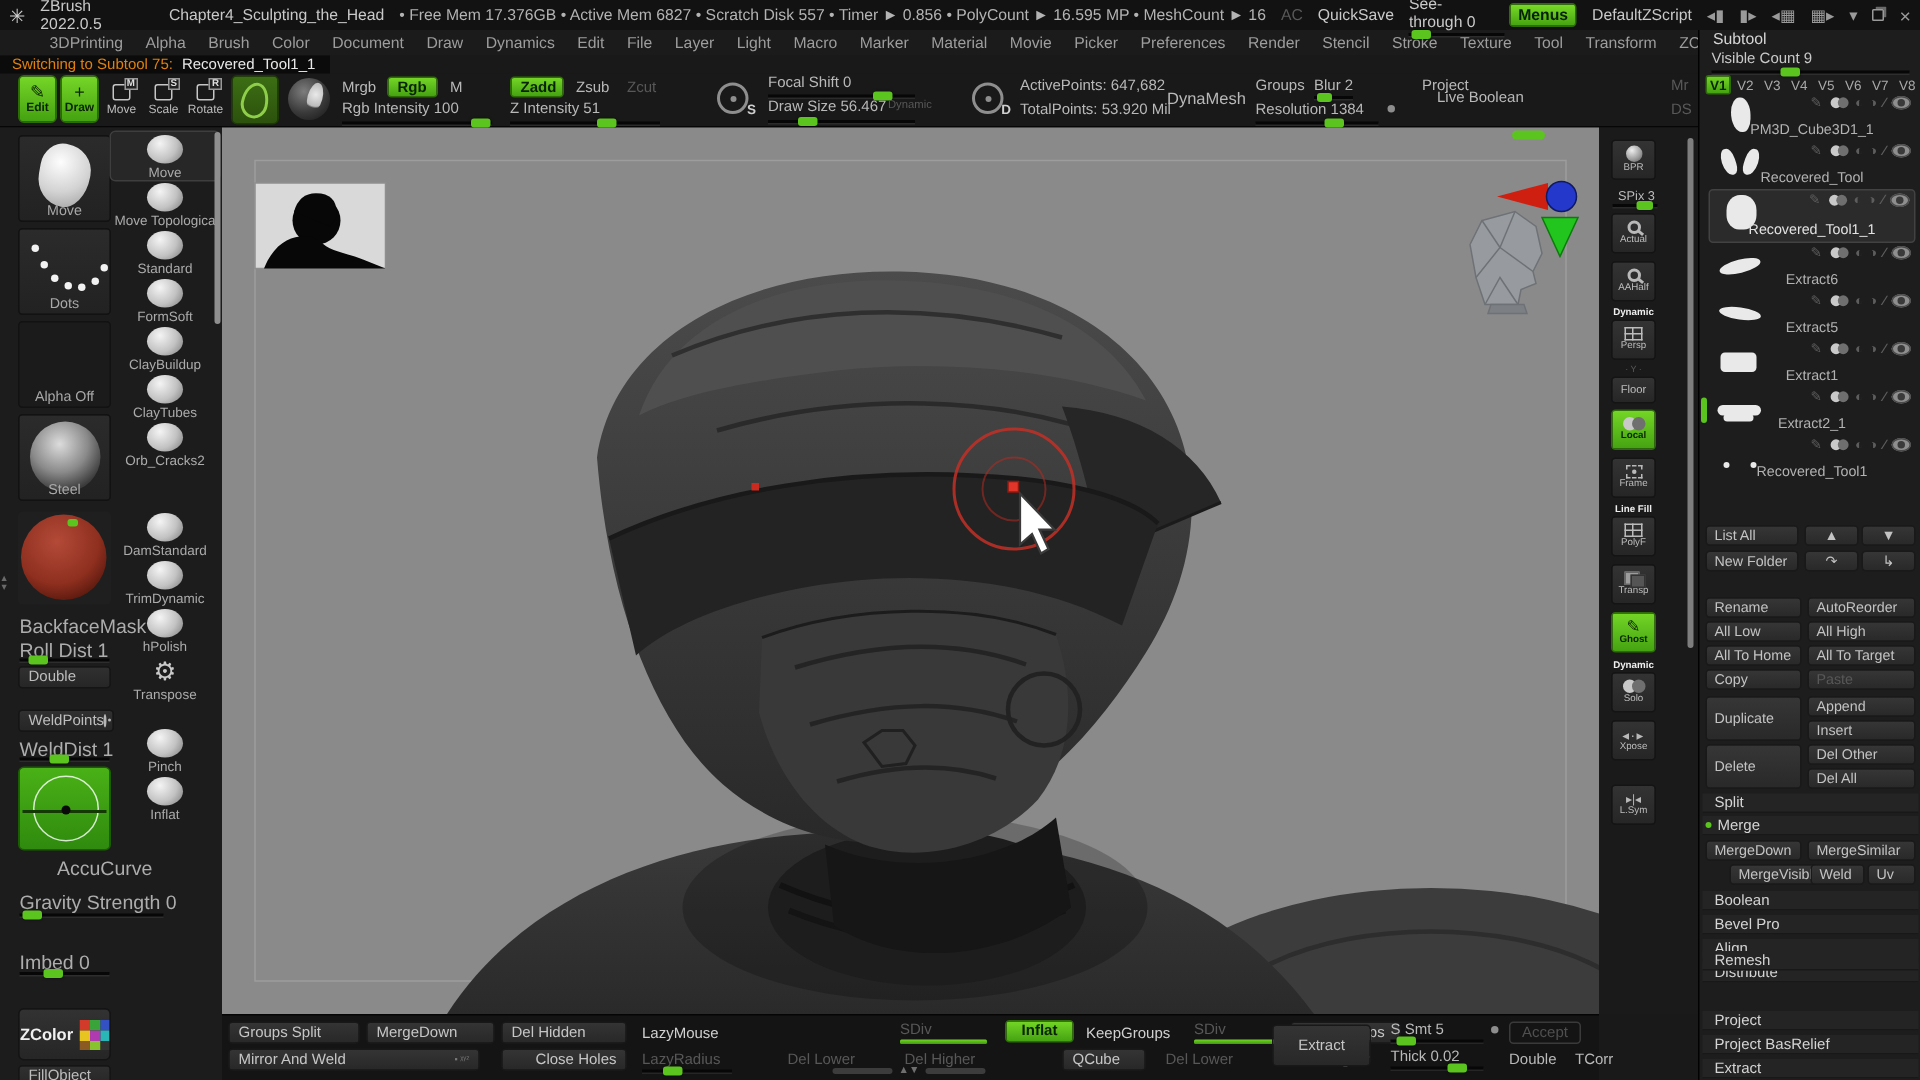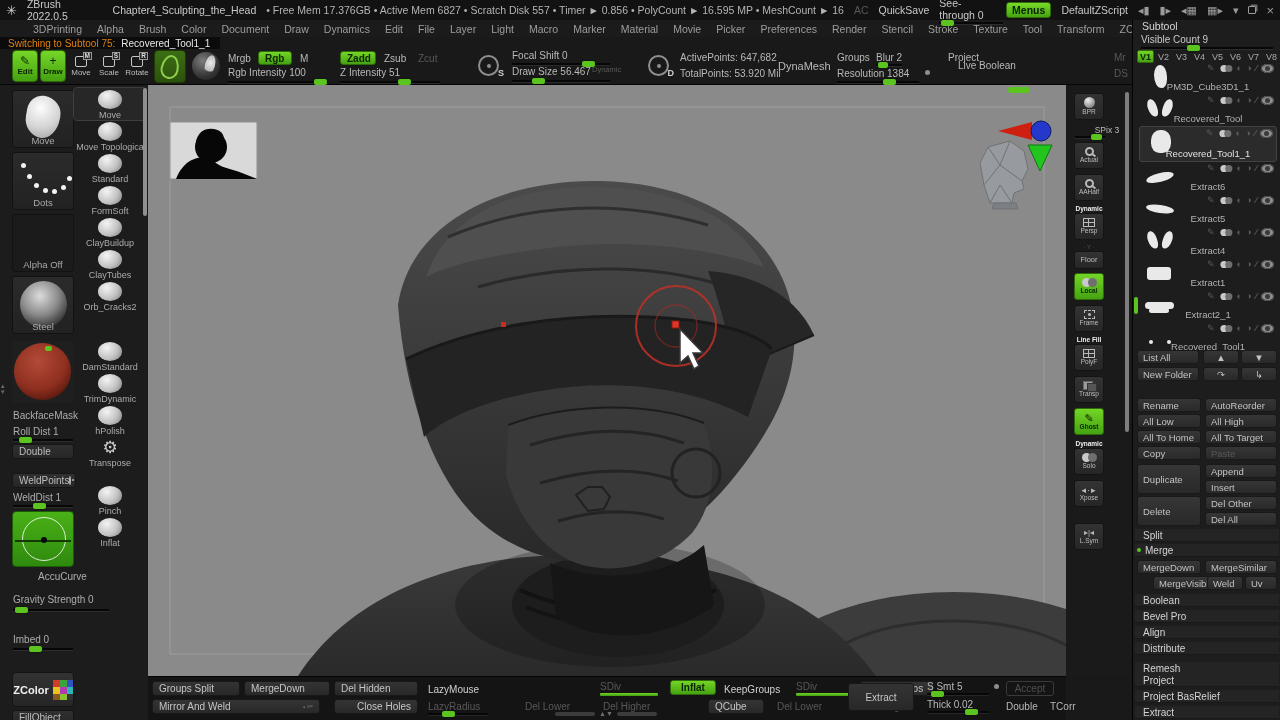--- a/index.html
+++ b/index.html
@@ -59,21 +59,21 @@
   .teardrop{position:absolute;left:13px;top:5px;width:34px;height:42px;border-radius:55% 70% 60% 70%/50% 55% 70% 60%;transform:rotate(10deg);
             background:radial-gradient(circle at 38% 30%,#fdfdfd,#d3d3d3 55%,#9b9b9b);}
   .dotsarc{position:absolute;left:8px;top:10px;width:5px;height:5px;border-radius:50%;background:#f2f2f2;
            box-shadow:6px 11px 0 #f2f2f2,13px 20px 0 #f2f2f2,22px 25px 0 #f2f2f2,31px 26px 0 #f2f2f2,40px 22px 0 #f2f2f2,46px 13px 0 #f2f2f2;}
   .steel-sphere{position:absolute;left:7px;top:4px;width:47px;height:47px;border-radius:50%;
            background:radial-gradient(circle at 42% 32%,#dcdcdc,#8a8a8a 45%,#3d3d3d 75%,#222);}
   .bf-wrap{position:absolute;left:12px;width:62px;height:62px;background:#1f1f1f;border-radius:3px;}
   .bf-sphere{position:absolute;left:2px;top:2px;width:57px;height:57px;border-radius:50%;
            background:radial-gradient(circle at 42% 32%,#b44a38,#8e2f1f 55%,#50150b 85%);}
   .bf-dot{position:absolute;left:33px;top:5px;width:7px;height:5px;border-radius:2px;background:var(--g);}
-  .tray-cap{position:absolute;font-size:10px;color:#adadad;white-space:nowrap;}
+  .tray-cap{position:absolute;font-size:13px;color:#adadad;white-space:nowrap;}
   .tray-btn{position:absolute;height:15px;background:linear-gradient(#303030,#262626);border:1px solid #151515;border-radius:3px;
             display:flex;align-items:center;padding:0 6px;font-size:10px;color:#bdbdbd;}
   .ring-ic{margin-left:auto;width:9px;height:9px;border:1.5px solid #b5b5b5;border-radius:50%;position:relative;}
   .ring-ic::after{content:"";position:absolute;left:2px;top:2px;width:2px;height:2px;border-radius:50%;background:#b5b5b5;}
   .accucurve{position:absolute;left:12px;width:62px;height:56px;border-radius:4px;background:linear-gradient(#4ab117,#2f8a0e);border:1px solid #1d5c06;}
   .accucurve .circ{position:absolute;left:9px;top:5px;width:44px;height:44px;border:1.5px solid rgba(255,255,255,.8);border-radius:50%;}
   .accucurve .mid{position:absolute;left:2px;top:28px;width:56px;height:1.5px;background:#123a02;}
   .accucurve .cdot{position:absolute;left:28px;top:25px;width:6px;height:6px;border-radius:50%;background:#0a0a0a;}
   .bitem{position:relative;width:72px;height:32px;display:flex;flex-direction:column;align-items:center;padding-top:2px;}
   .bitem.sel{background:#272727;outline:1px solid #3e3e3e;border-radius:3px;}
@@ -568,21 +568,21 @@
         <path d="M532 244 L532 278 L540 271 L546 284 L551 281 L545 268 L555 268 Z" fill="#ffffff" stroke="#3a3a3a" stroke-width="1.5"></path>
       </g>
     </svg>
   </div>
 
   <div id="rightstrip">
     <div class="rs-box" style="top:8px;">
       <span class="sphic"></span>
         <span class="rl">BPR</span>
     </div>
-    <span class="rs-lbl" style="top:40px;left:22px;font-size:8.5px;">SPix 3</span>
+    <span class="rs-lbl" style="top:40px;left:6px;font-size:8.5px;">SPix 3</span>
     <span class="track" style="left:9px;top:51px;width:30px;">
         <span class="thumb" style="left:16px;width:11px;"></span>
       </span>
     <div class="rs-box" style="top:57px;">
       <span class="mag"></span>
         <span class="rl">Actual</span>
     </div>
     <div class="rs-box" style="top:89px;">
       <span class="mag"></span>
         <span class="rl">AAHalf</span>
@@ -742,33 +742,20 @@
             <span class="mi mpen"></span>
             <span class="twoc" style="transform:scale(.8);"></span>
             <span class="mi mhalf"></span>
             <span class="mi mcont"></span>
             <span class="mi mslash"></span>
             <span class="eyeic"></span>
           </span>
           <span class="rowname">Extract5</span>
         </div>
 
-        <div class="srow">
-
-          <span class="sthumb t2"></span>
-          <span class="rowicons">
-            <span class="mi mpen"></span>
-            <span class="twoc" style="transform:scale(.8);"></span>
-            <span class="mi mhalf"></span>
-            <span class="mi mcont"></span>
-            <span class="mi mslash"></span>
-            <span class="eyeic"></span>
-          </span>
-          <span class="rowname">Extract4</span>
-        </div>
 
         <div class="srow">
 
           <span class="sthumb t6"></span>
           <span class="rowicons">
             <span class="mi mpen"></span>
             <span class="twoc" style="transform:scale(.8);"></span>
             <span class="mi mhalf"></span>
             <span class="mi mcont"></span>
             <span class="mi mslash"></span>
@@ -895,21 +882,21 @@
       </div>
     <div class="sp-section" style="top:592px;">
         <span>Bevel Pro</span>
       </div>
     <div class="sp-section" style="top:608px;">
         <span>Align</span>
       </div>
     <div class="sp-section" style="top:624px;">
         <span>Distribute</span>
       </div>
-    <div class="sp-section" style="top:644px;">
+    <div class="sp-section" style="top:616px;">
         <span>Remesh</span>
       </div>
     <div class="sp-section" style="top:656px;">
         <span>Project</span>
       </div>
     <div class="sp-section" style="top:672px;">
         <span>Project BasRelief</span>
       </div>
     <div class="sp-section" style="top:688px;">
         <span>Extract</span>

